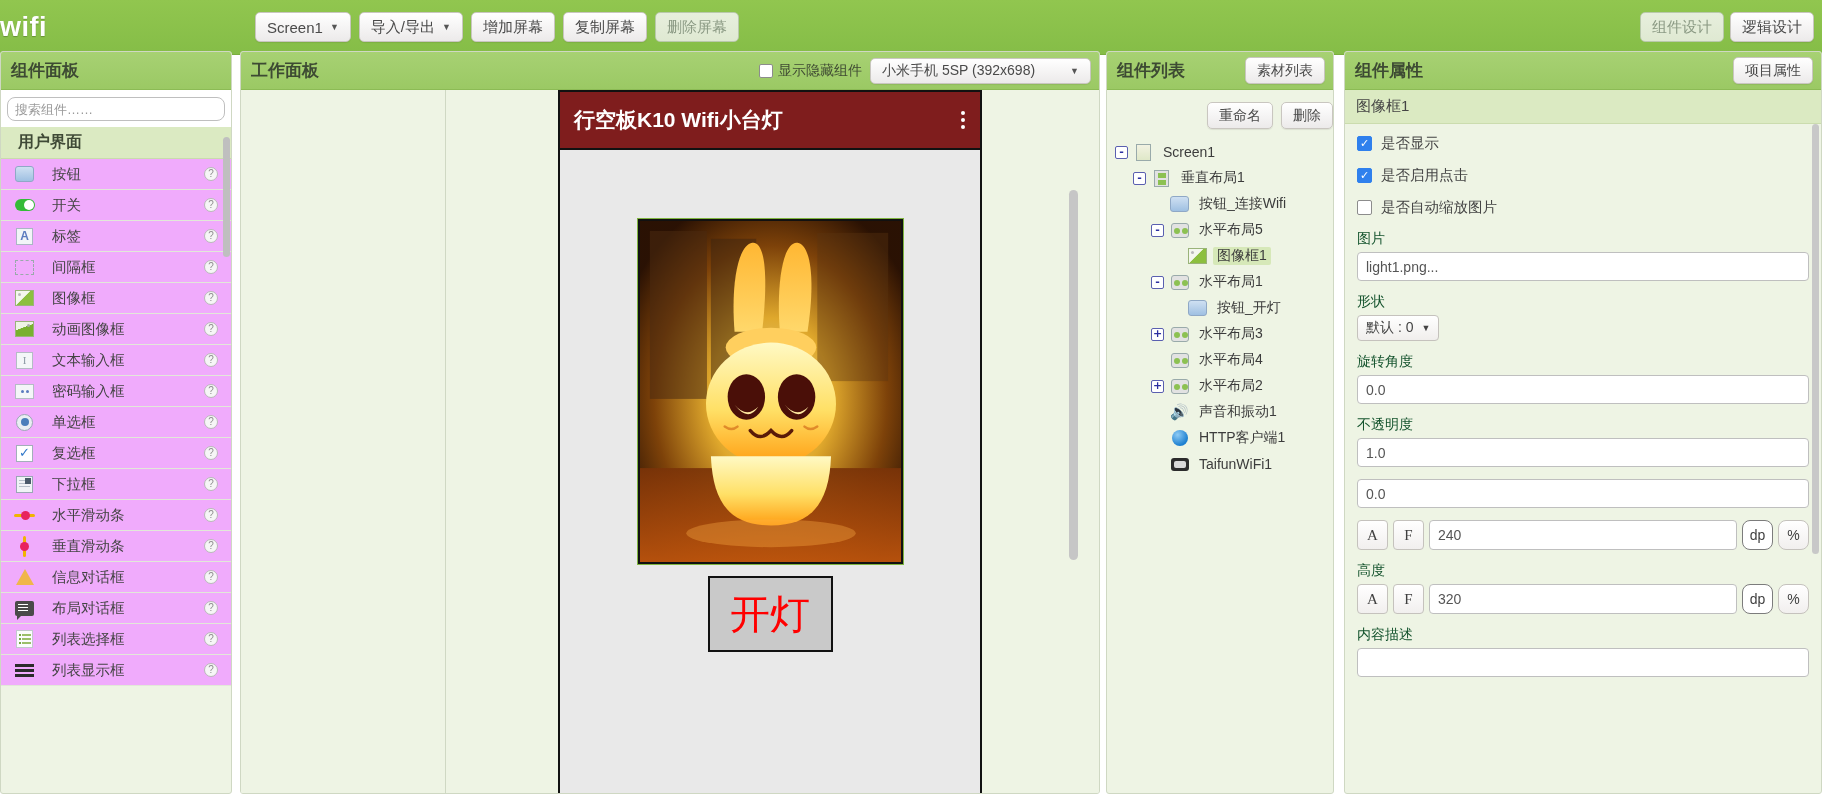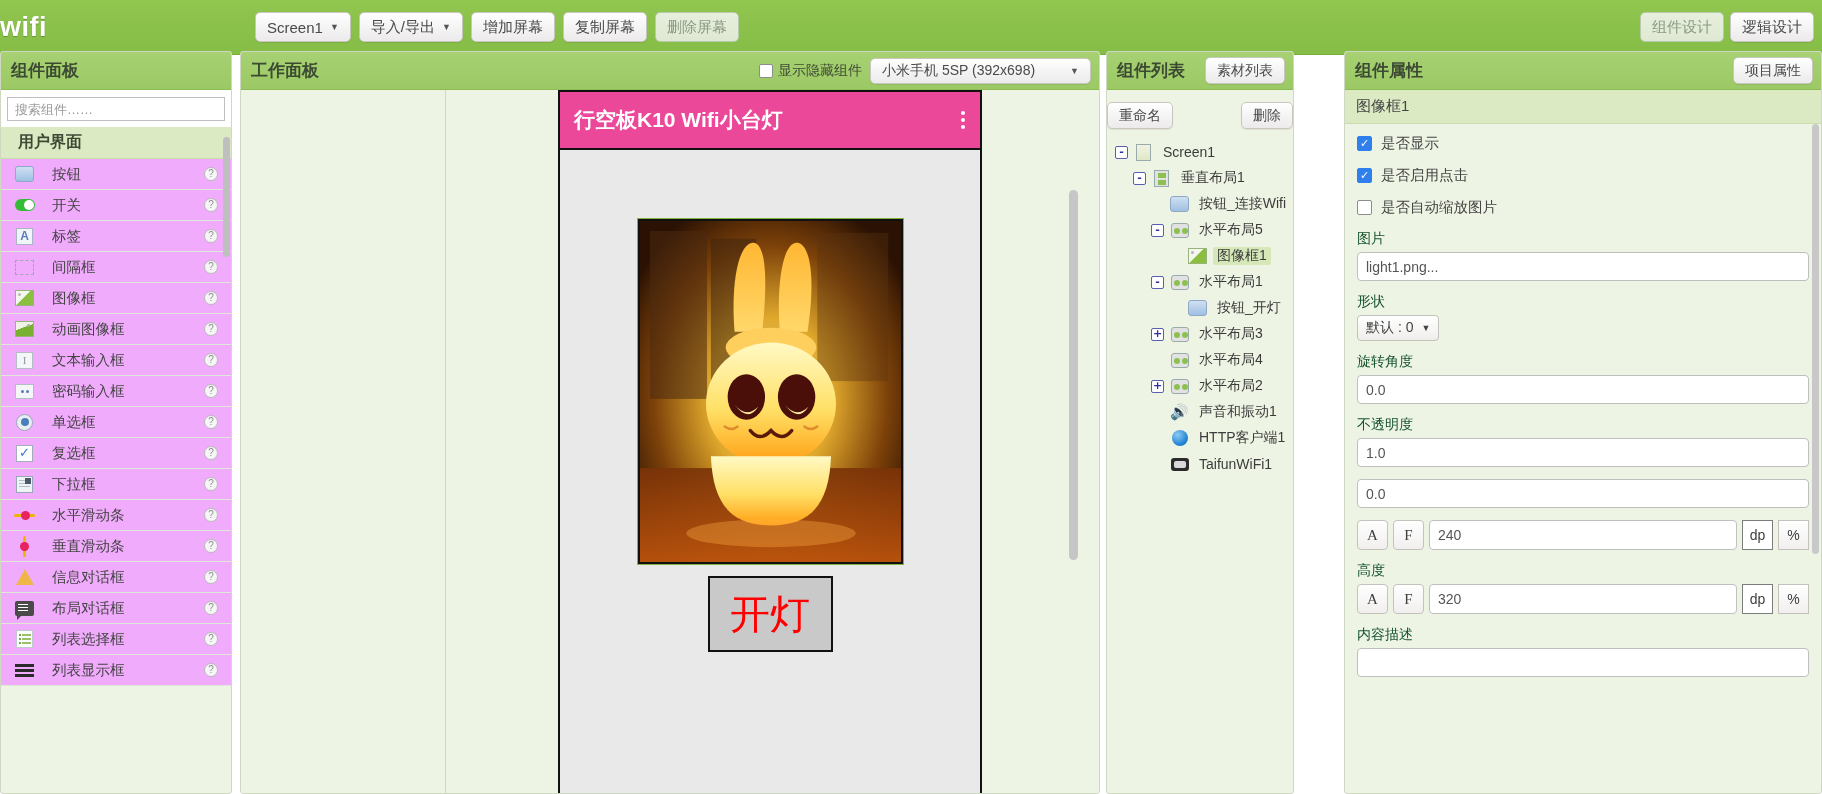--- a/index.html
+++ b/index.html
@@ -80,21 +80,21 @@
   .panel-head .head-btn {
     position: absolute; right: 8px; top: 5px;
     height: 27px; font-size: 14px; margin: 0;
   }
 
   
   #left-panel { left: 0; top: 51px; width: 232px; height: 743px; overflow: hidden; }
   .search-wrap { padding: 7px 6px 6px 6px; background: #fff; }
   .search-input {
     width: 100%; height: 24px;
-    border: 1px solid #bfbfbf; border-radius: 0;
+    border: 1px solid #bfbfbf; border-radius: 8px;
     padding: 0 7px; font-size: 13px; color: #333;
     outline: none;
     font-family: "Liberation Sans", "DejaVu Sans", sans-serif;
   }
   .search-input::placeholder { color: #9a9a9a; }
   .cat-head {
     height: 32px; display: flex; align-items: center;
     background: #dbeac2; border-top: 1px solid #c7da ab;
     border-bottom: 1px solid #c9dcac;
     padding-left: 17px;
@@ -207,21 +207,21 @@
     display: flex; justify-content: center;
   }
   .phone {
     width: 424px; margin-left: 8px;
     border: 2px solid #111;
     background: #e9e9e9;
     height: 720px;
     position: relative;
   }
   .phone-titlebar {
-    height: 58px; background: #ec4899;
+    height: 58px; background: #7f1d1d;
     display: flex; align-items: center;
     padding: 0 14px;
     border-bottom: 2px solid #111;
     position: relative;
   }
   .phone-title { color: #fff; font-size: 21px; font-weight: bold; }
   .kebab {
     position: absolute; right: 15px; top: 50%; transform: translateY(-50%);
     width: 4px; height: 18px;
   }
@@ -250,22 +250,22 @@
     display: flex; align-items: center; justify-content: center;
     color: #ff0000; font-size: 40px;
     font-family: "DejaVu Sans", sans-serif;
   }
   .phone-scroll {
     position: absolute; right: 8px; top: 100px; width: 9px; height: 370px;
     background: #c6c6c6; border-radius: 5px;
   }
 
   
-  #tree-panel { left: 1106px; top: 51px; width: 188px; height: 743px; overflow: hidden; }
-  .tree-btns { display: flex; justify-content: space-between; gap: 24px; padding: 12px 0 10px 0; }
+  #tree-panel { left: 1106px; top: 51px; width: 228px; height: 743px; overflow: hidden; }
+  .tree-btns { display: flex; justify-content: flex-end; gap: 8px; padding: 12px 0 10px 0; }
   .tree-btns .btn { margin: 0; height: 27px; font-size: 14px; }
   .tree { padding: 0 0 0 8px; }
   .tnode { display: flex; align-items: center; height: 26px; cursor: pointer; }
   .tog {
     width: 13px; height: 13px; border: 1px solid #5a5fb0; background: #fff;
     color: #2b2fa0; font-size: 11px; line-height: 10px; text-align: center;
     margin-right: 6px; flex: none; border-radius: 2px; font-weight: bold;
     font-family: "DejaVu Sans", sans-serif;
   }
   .tog.blank { border: none; background: transparent; }
@@ -322,21 +322,21 @@
     display: flex; align-items: center; justify-content: center;
     font-size: 15px; color: #3f3f3f; margin-right: 5px; cursor: pointer;
     font-family: "Liberation Serif", serif;
   }
   .dim-val {
     flex: 1; height: 30px; border: 1px solid #bfbfbf; border-radius: 4px;
     background: #fff; padding: 0 8px; font-size: 14px; color: #555;
     display: flex; align-items: center; margin-right: 5px;
   }
   .dim-unit {
-    width: 31px; height: 30px; border: 1px solid #c5c2bd; border-radius: 0;
+    width: 31px; height: 30px; border: 1px solid #c5c2bd; border-radius: 8px;
     background: linear-gradient(#ffffff,#f1efee);
     display: flex; align-items: center; justify-content: center;
     font-size: 14px; color: #3f3f3f; margin-right: 5px; cursor: pointer;
   }
   .dim-unit.active { border-color: #7c7c7c; background: #fff; }
   .dim-unit:last-child { margin-right: 0; }
   .prop-scroll {
     position: absolute; right: 2px; top: 0; width: 7px; height: 430px;
     background: #c8c8c8; border-radius: 4px;
   }

